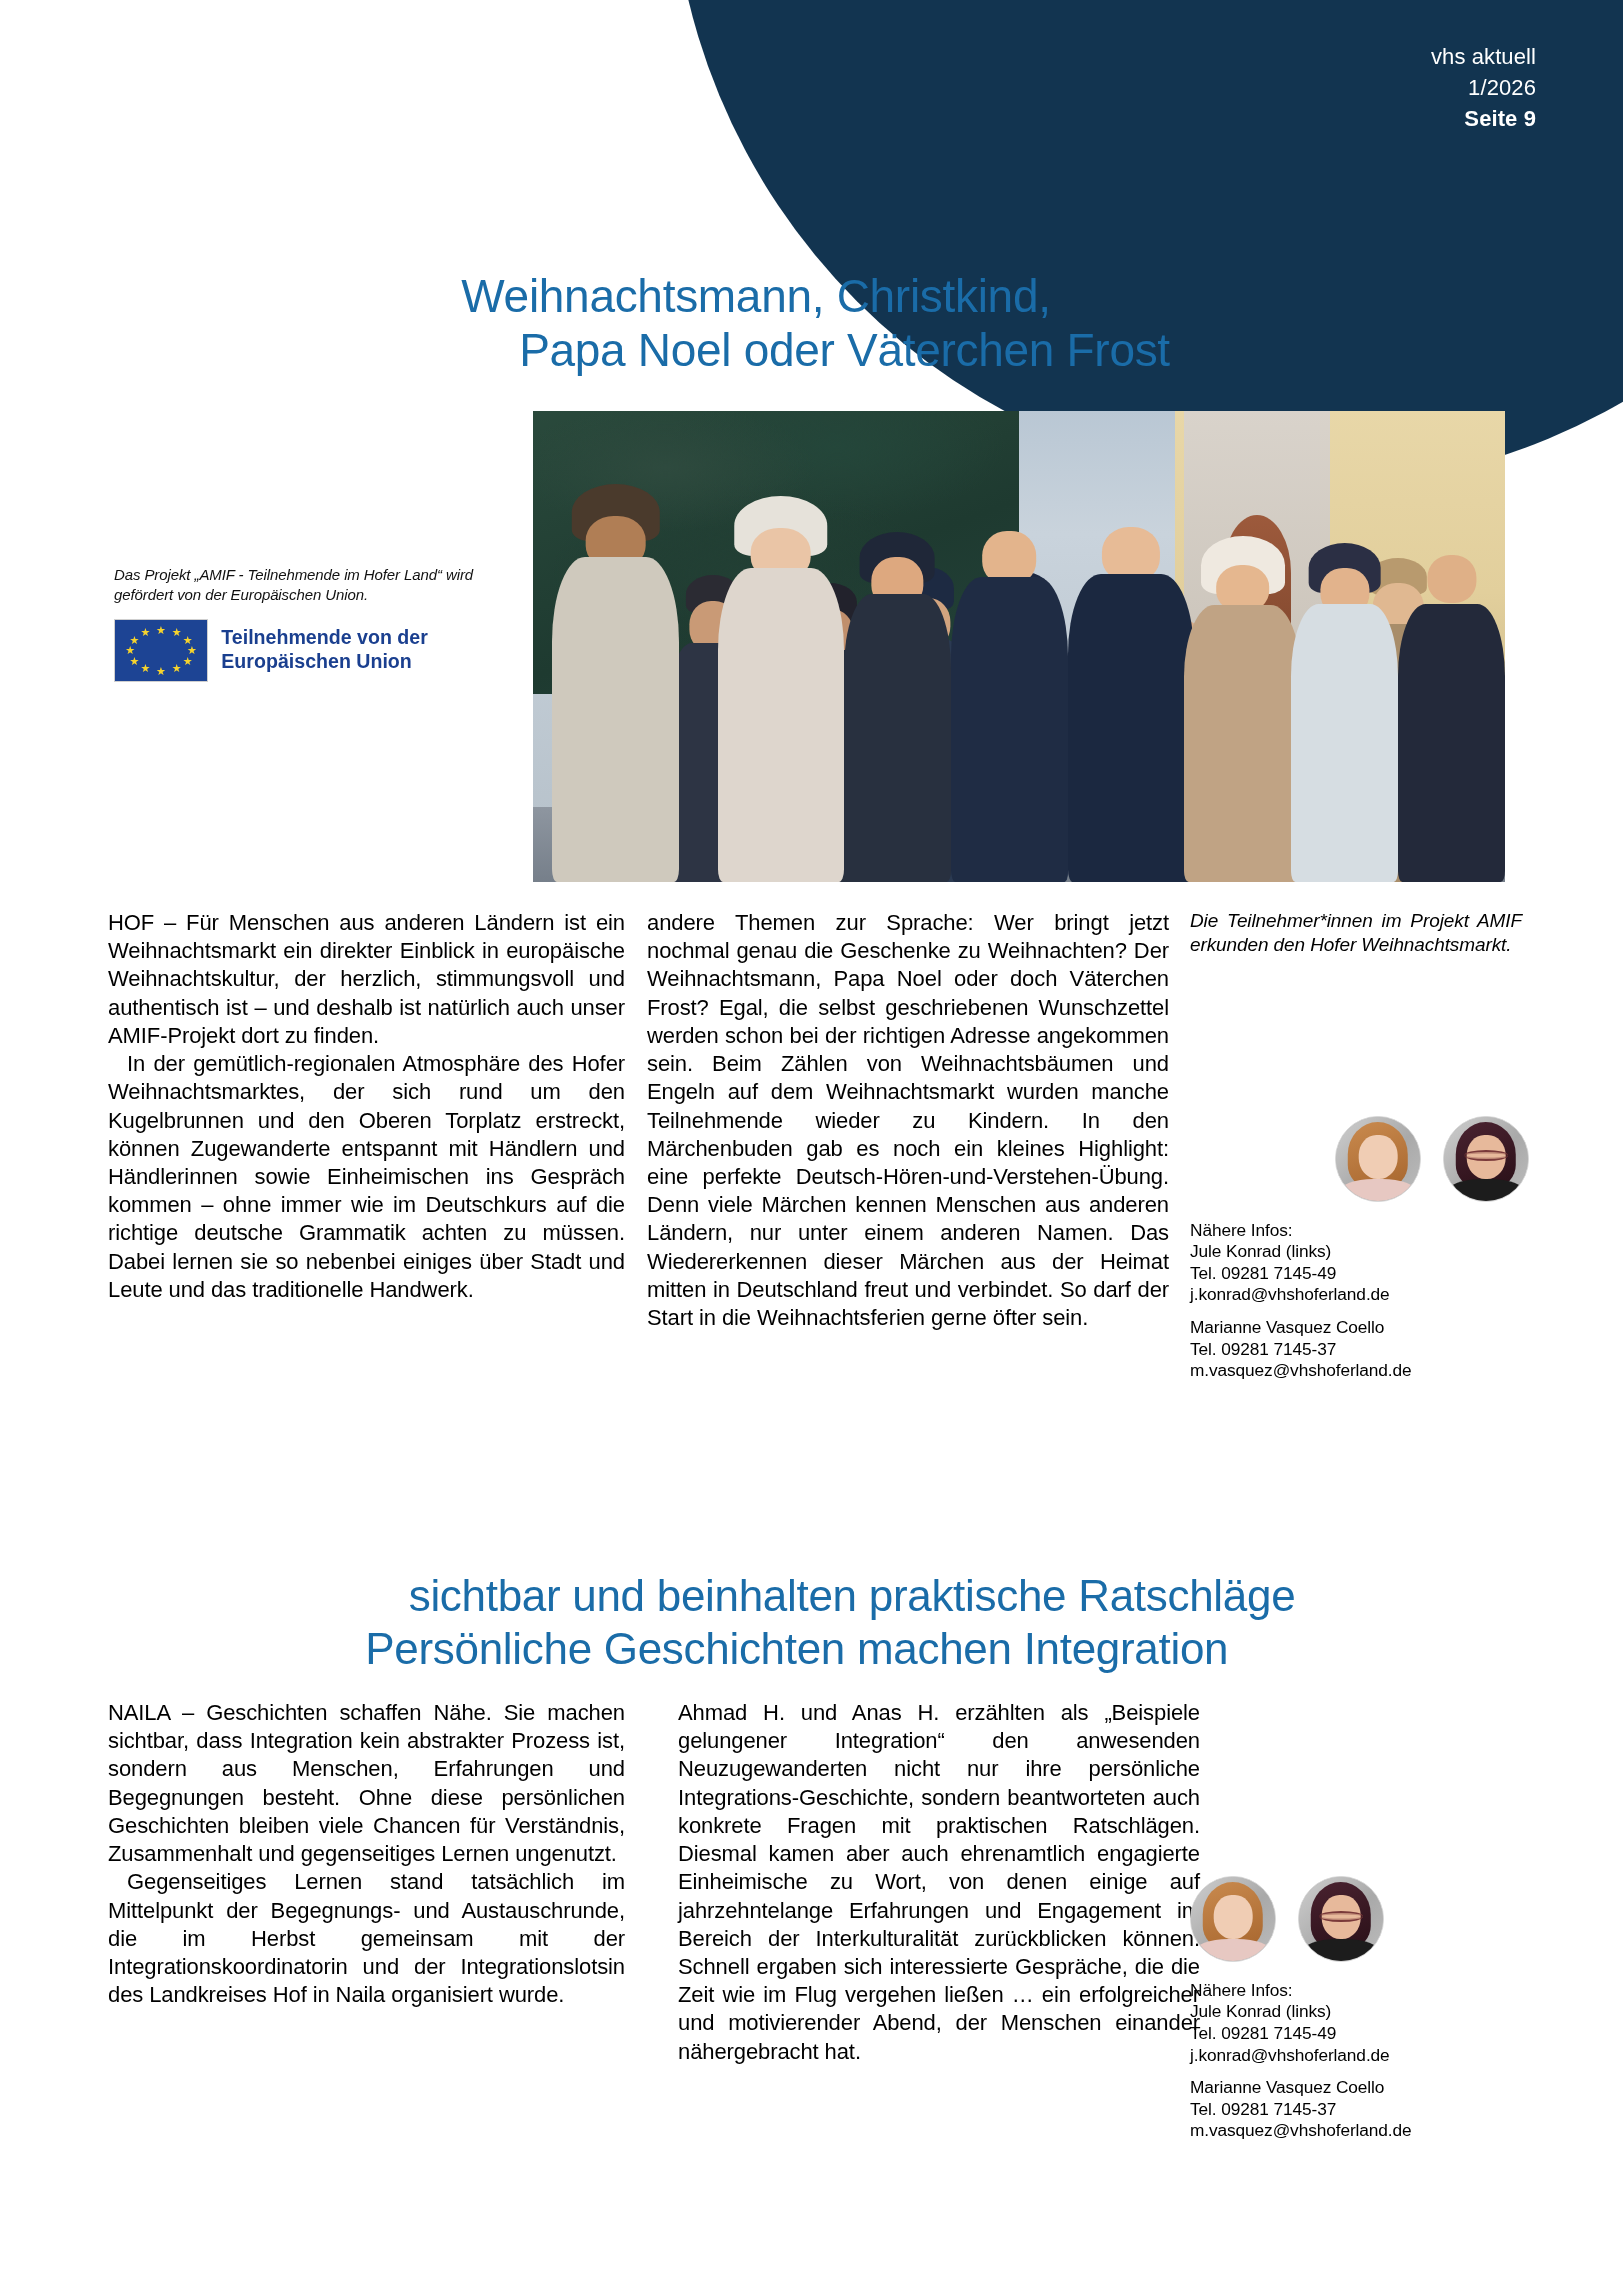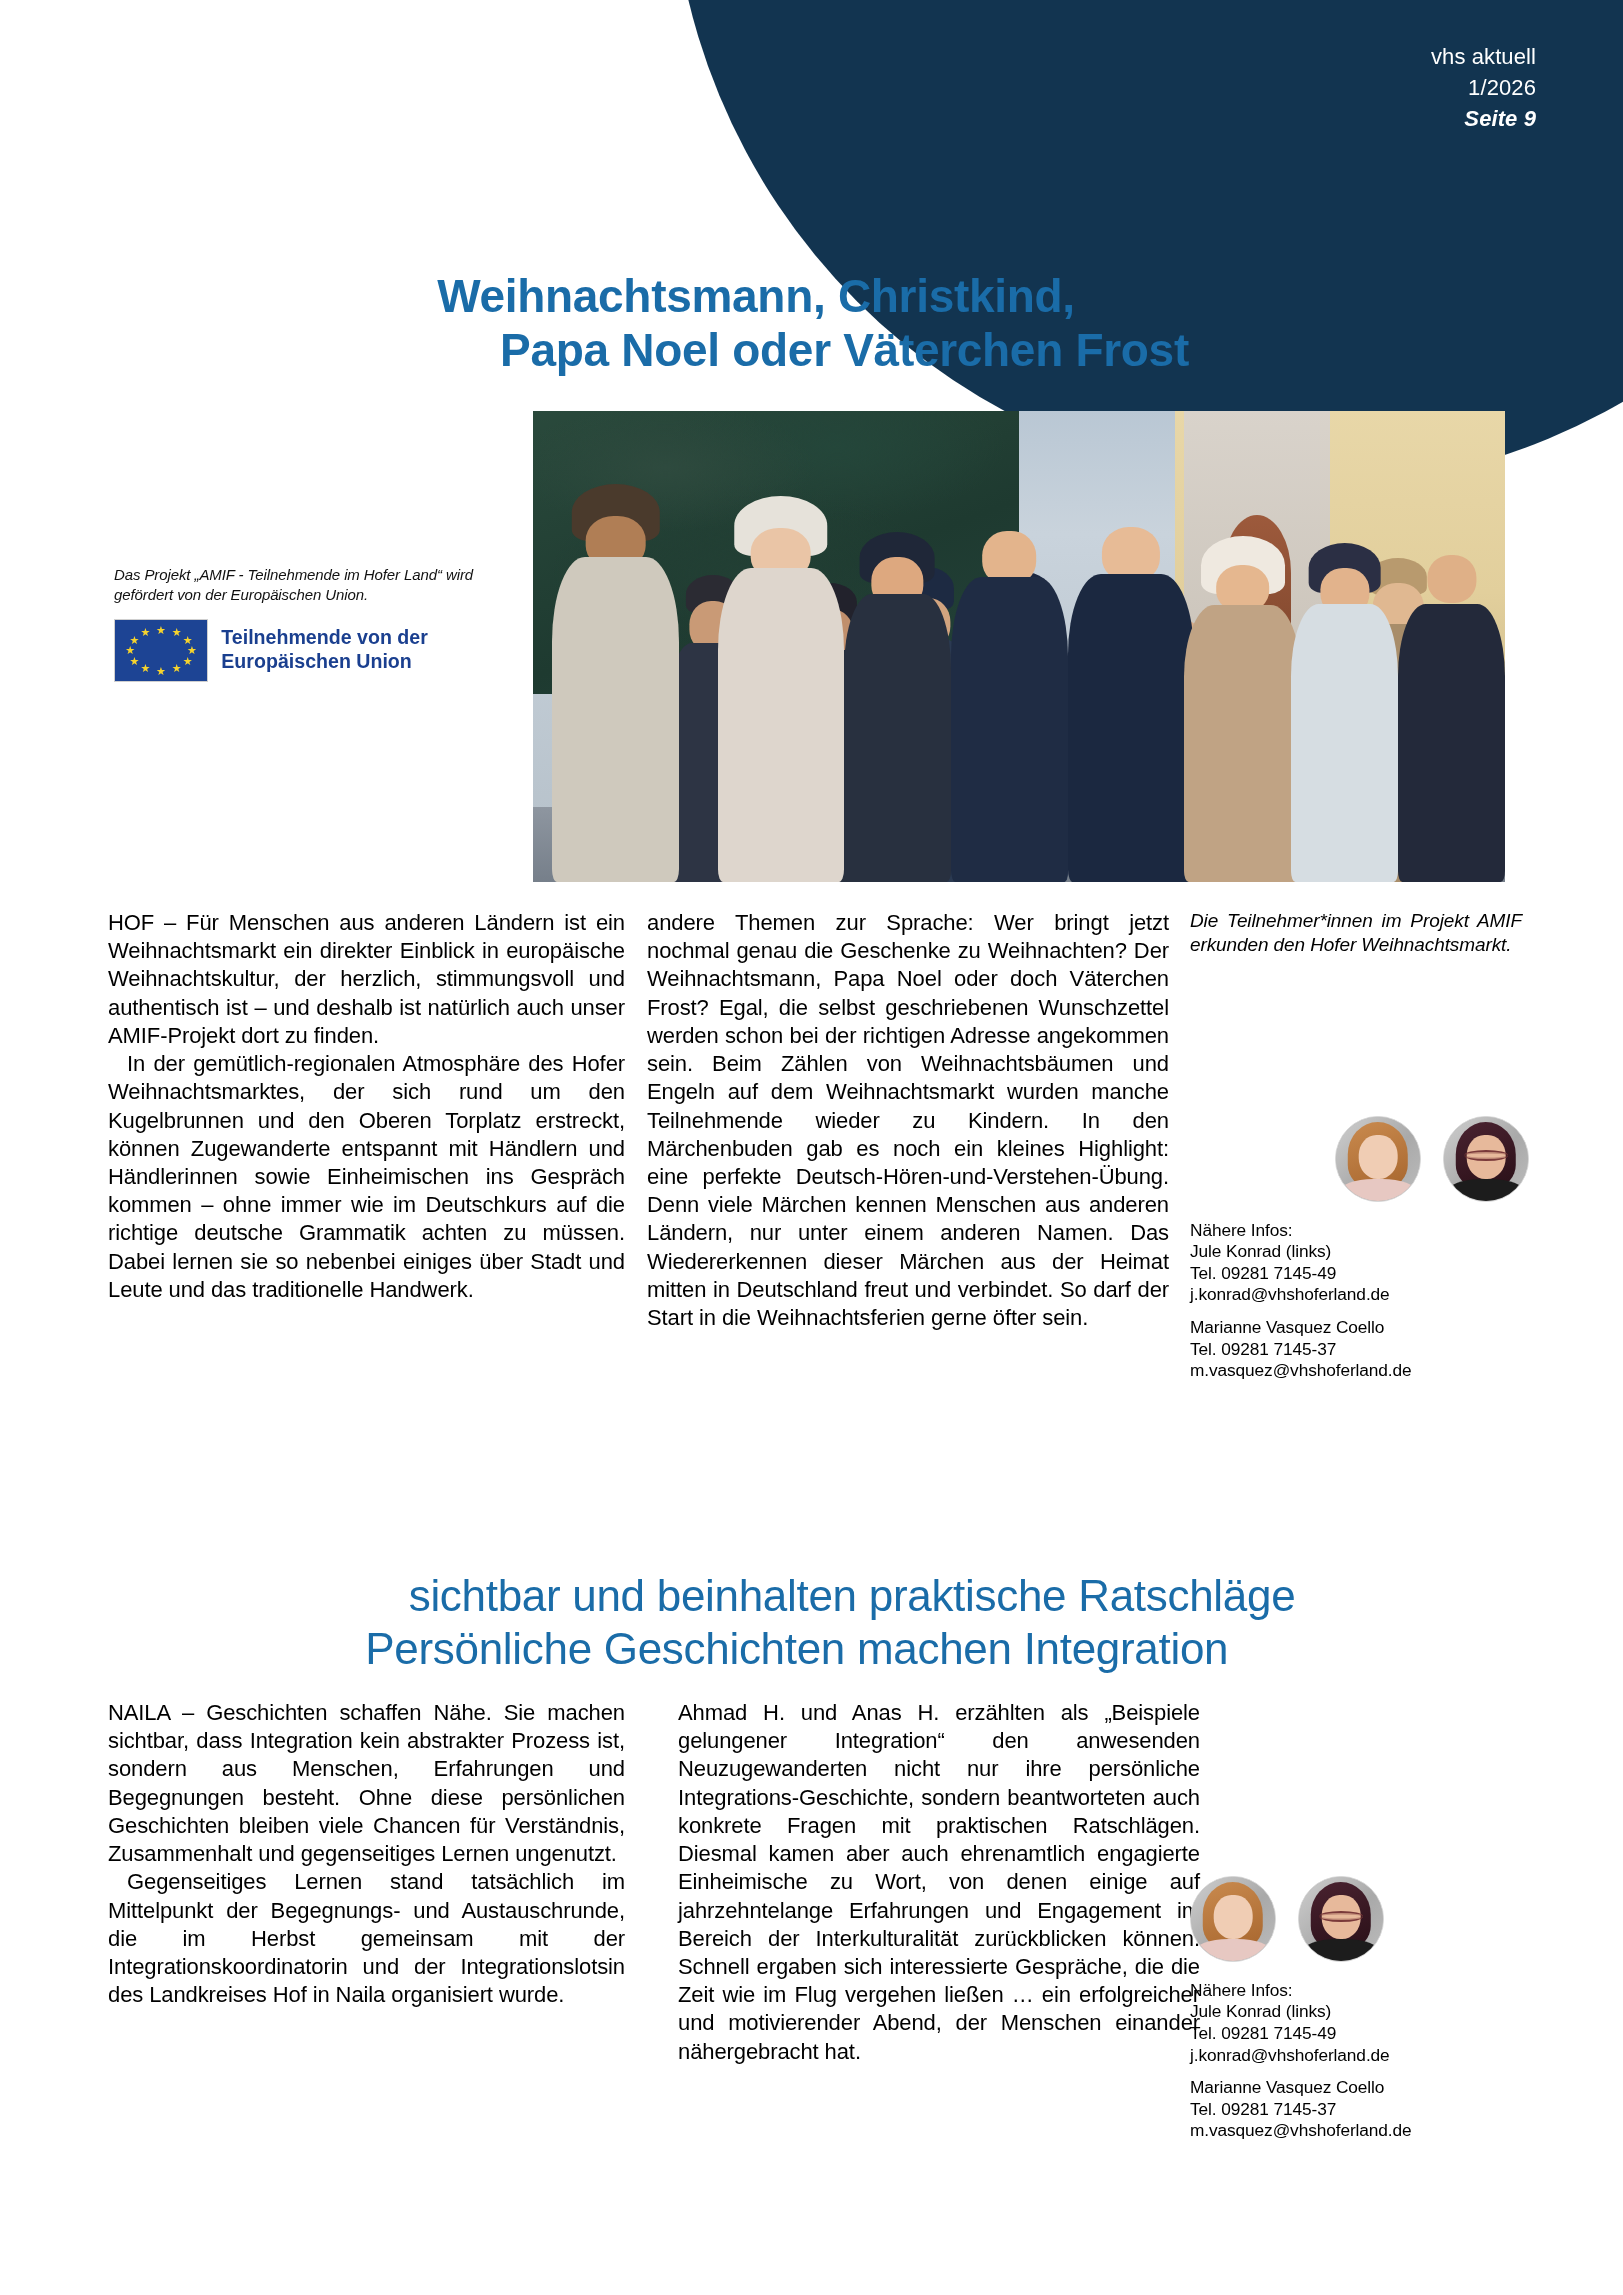--- a/index.html
+++ b/index.html
@@ -48,35 +48,34 @@
     letter-spacing: 0.1px;
   }
   .header-text .line2 {
     font-size: 22px;
     letter-spacing: 0.1px;
   }
   .header-text .line3 {
     font-size: 22px;
     font-weight: bold;
     letter-spacing: 0.1px;
-    font-style: italic;
   }
 
   
   .article1-title {
     position: absolute;
     top: 269px;
     left: 103px;
     width: 1417px;
     z-index: 5;
     color: #1a6ca8;
     font-size: 46px;
     line-height: 1.18;
     text-align: center;
-    font-weight: bold;
+    font-weight: normal;
     letter-spacing: -0.3px;
   }
   .article1-title .tline {
     display: block;
   }
   .article1-title .tline.l1 { padding-right: 111px; }
   .article1-title .tline.l2 { padding-left:  66px; }
 
   
   .funding {

